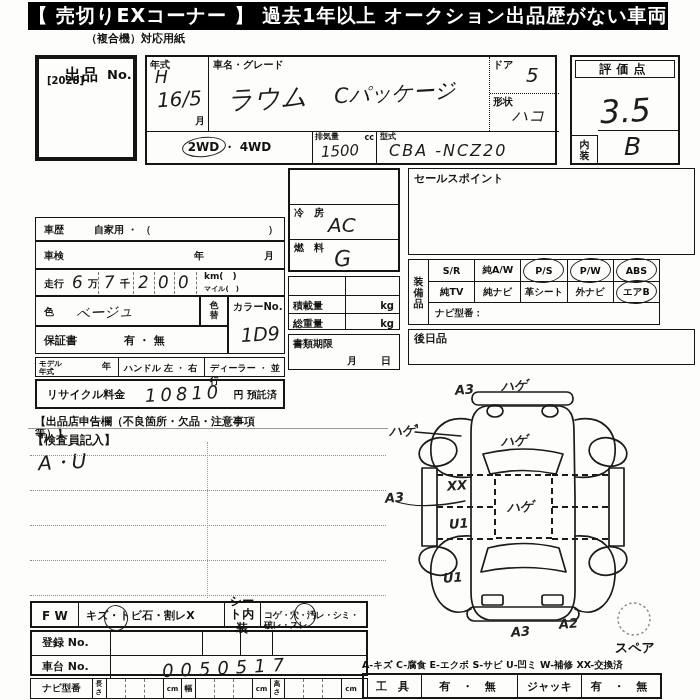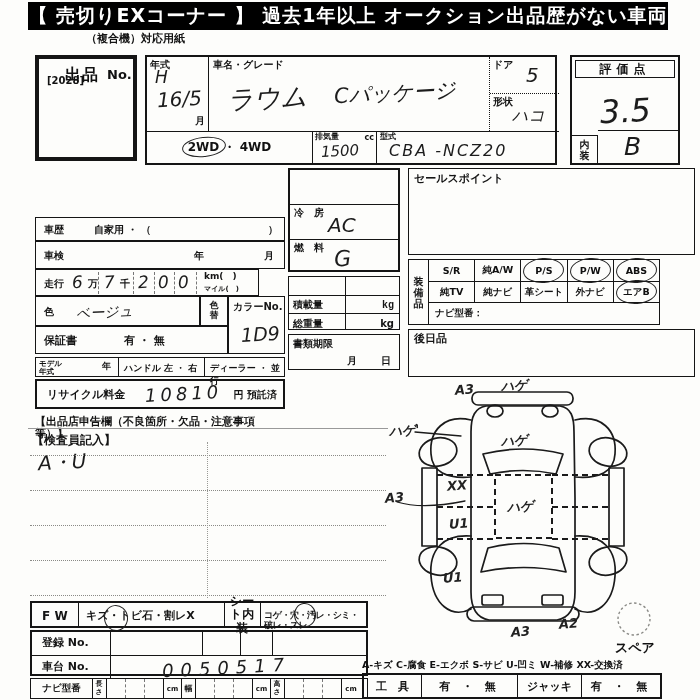--- a/index.html
+++ b/index.html
@@ -91,21 +91,21 @@
   <div class="bx" style="left:0;top:0;width:250px;height:24px;">
     <span class="abs lbl" style="left:8px;top:6px;">車歴</span>
     <span class="abs lbl" style="left:58px;top:6px;">自家用 ・ （</span>
     <span class="abs lbl" style="right:6px;top:6px;">）</span>
   </div>
   <div class="bx" style="left:0;top:24px;width:250px;height:28px;">
     <span class="abs lbl" style="left:8px;top:8px;">車検</span>
     <span class="abs lbl" style="left:158px;top:8px;">年</span>
     <span class="abs lbl" style="right:10px;top:8px;">月</span>
   </div>
-  <div class="bx" style="left:0;top:52px;width:224px;height:27px;">
+  <div class="bx" style="left:0;top:52px;width:250px;height:27px;">
     <span class="abs lbl" style="left:8px;top:8px;">走行</span>
     <span class="abs hw rot" style="left:36px;top:4px;font-size:17px;">6</span>
     <span class="abs lbl" style="left:52px;top:8px;">万</span>
     <span class="abs hw rot" style="left:68px;top:4px;font-size:17px;">7</span>
     <span class="abs lbl" style="left:84px;top:8px;">千</span>
     <span class="abs hw rot" style="left:102px;top:4px;font-size:17px;">2</span>
     <span class="abs hw rot" style="left:122px;top:4px;font-size:17px;">0</span>
     <span class="abs hw rot" style="left:142px;top:4px;font-size:17px;">0</span>
     <span class="abs lbl" style="left:168px;top:2px;font-size:9px;">km(　)</span>
     <span class="abs" style="left:168px;top:14px;font-size:7px;font-weight:bold;">マイル(　)</span>
@@ -151,21 +151,21 @@
     <div class="abs" style="left:0;top:34px;width:100%;height:35px;border-top:1.2px solid #151515;">
       <span class="abs lbl" style="left:4px;top:2px;">冷　房</span>
       <span class="abs hw" style="left:38px;top:10px;font-size:20px;">AC</span>
     </div>
     <div class="abs" style="left:0;top:69px;width:100%;height:35px;border-top:1.2px solid #151515;">
       <span class="abs lbl" style="left:4px;top:2px;">燃　料</span>
       <span class="abs hw rot" style="left:44px;top:8px;font-size:22px;">G</span>
     </div>
   </div>
   <div class="bx" style="left:0;top:108px;width:112px;height:54px;">
-    <div class="abs" style="left:0;top:18px;width:100%;height:18px;border-top:1.2px solid #151515;font-family:Liberation Mono, monospace;">
+    <div class="abs" style="left:0;top:18px;width:100%;height:18px;border-top:1.2px solid #151515;">
       <span class="abs lbl" style="left:4px;top:4px;">積載量</span>
       <span class="abs lbl" style="right:5px;top:4px;">kg</span>
     </div>
     <div class="abs" style="left:0;top:36px;width:100%;height:18px;border-top:1.2px solid #151515;">
       <span class="abs lbl" style="left:4px;top:4px;">総重量</span>
       <span class="abs lbl" style="right:5px;top:4px;">kg</span>
     </div>
     <span class="abs" style="left:56px;top:0;height:100%;border-left:1.2px solid #151515;"></span>
   </div>
   <div class="bx" style="left:0;top:166px;width:112px;height:36px;">
@@ -194,21 +194,21 @@
       <div class="cell" style="flex:1;font-weight:bold;font-size:9.5px;">純TV</div>
       <div class="cell" style="flex:1;font-weight:bold;font-size:9.5px;">純ナビ</div>
       <div class="cell" style="flex:1;font-weight:bold;font-size:9.5px;">革シート</div>
       <div class="cell" style="flex:1;font-weight:bold;font-size:9.5px;">外ナビ</div>
       <div class="cell ringcell" style="flex:1;font-weight:bold;font-size:9.5px;border-right:none;">エアB</div>
     </div>
     <div class="abs" style="left:20px;top:42px;right:0;bottom:0;border-top:1.2px solid #151515;">
       <span class="abs lbl" style="left:6px;top:5px;font-size:9.5px;">ナビ型番：</span>
     </div>
   </div>
-  <div class="bx" style="left:0;top:161px;width:287px;height:48px;">
+  <div class="bx" style="left:0;top:161px;width:287px;height:36px;">
     <span class="abs lbl" style="left:5px;top:3px;font-size:11px;">後日品</span>
   </div>
 </div>
 
 <div class="abs" style="left:28px;top:428px;width:360px;border-top:1px solid #999;"></div>
 <div class="abs lbl" style="left:32px;top:434px;font-size:12px;">【検査員記入】</div>
 <span class="abs hw rot" style="left:38px;top:452px;font-size:20px;">A・U</span>
 <div class="dotline" style="left:30px;top:455px;width:356px;"></div>
 <div class="dotline" style="left:30px;top:490px;width:356px;"></div>
 <div class="dotline" style="left:30px;top:525px;width:356px;"></div>

